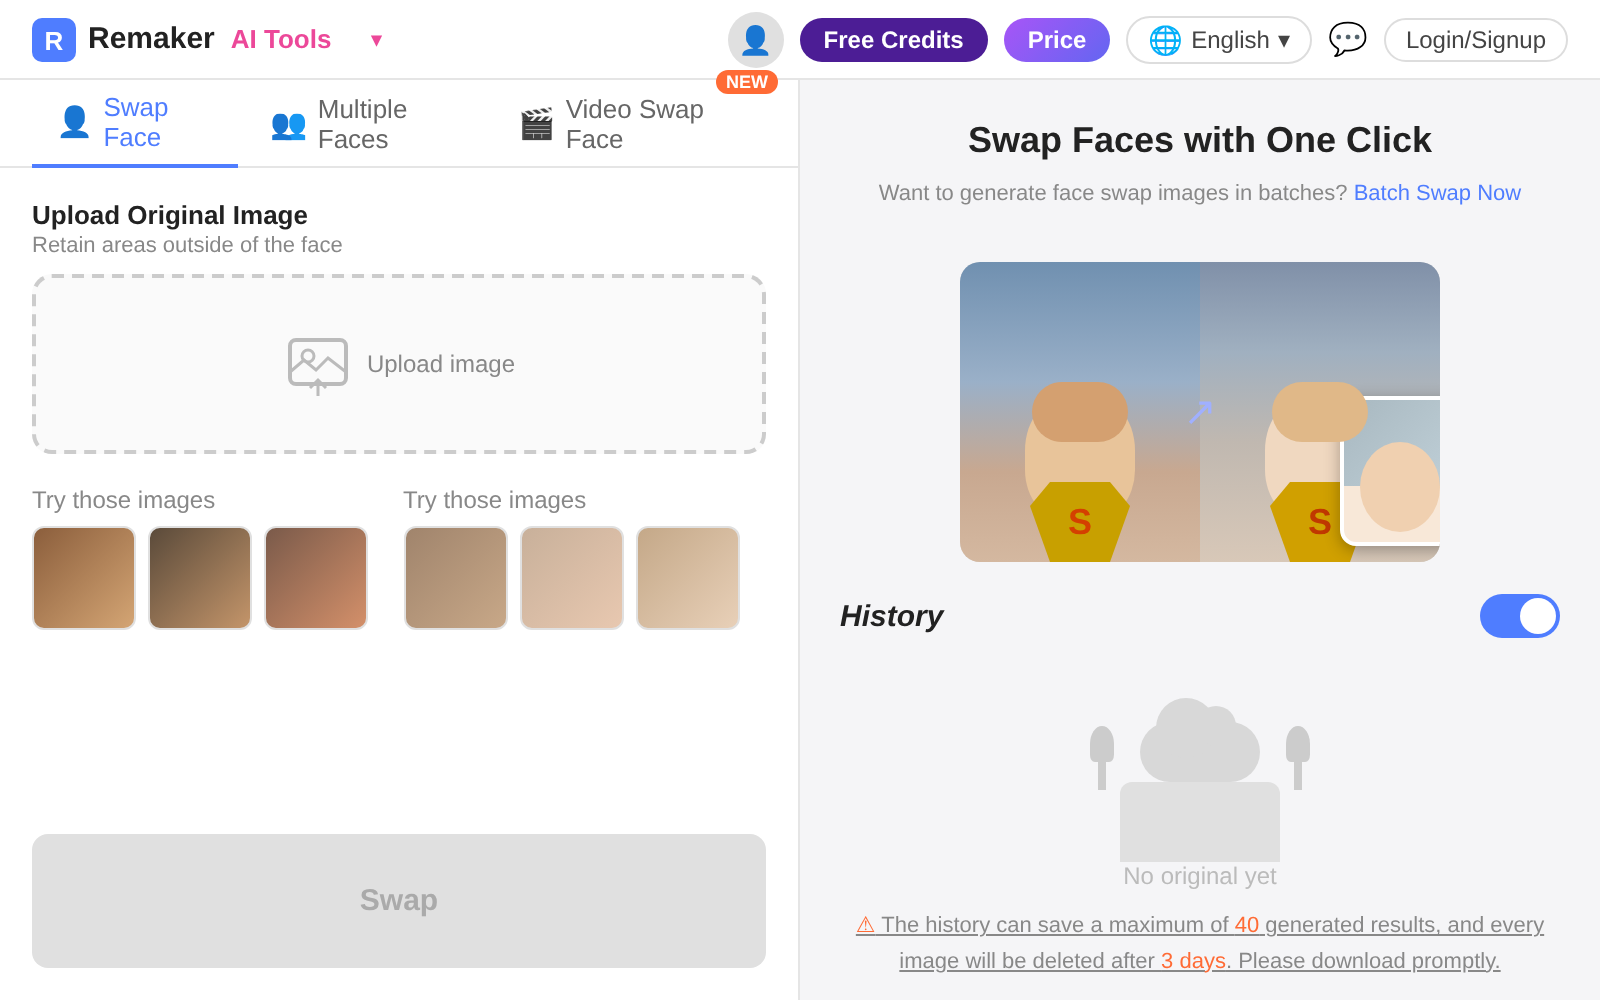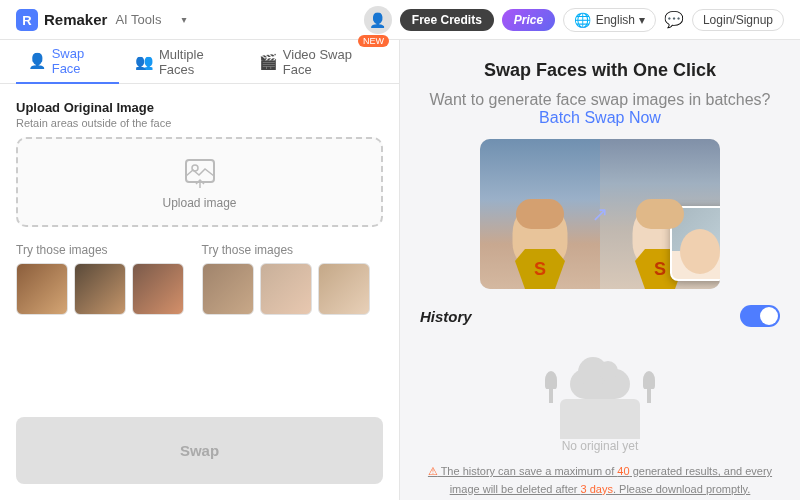--- a/index.html
+++ b/index.html
@@ -7,31 +7,31 @@
 
     
     .header {
       display: flex; align-items: center; justify-content: space-between;
       background: #fff; border-bottom: 1px solid #e5e5e5;
       padding: 0 16px; height: 40px;
     }
     .header-left { display: flex; align-items: center; gap: 8px; }
     .logo { display: flex; align-items: center; gap: 6px; font-weight: 700; font-size: 15px; color: #222; }
     .logo-icon { width: 22px; height: 22px; }
-    .ai-tools { display: flex; align-items: center; gap: 20px; font-size: 13px; color: #737373; cursor: pointer; }
+    .ai-tools { display: flex; align-items: center; gap: 20px; font-size: 13px; color: #ec4899; cursor: pointer; font-weight: bold; }
     .chevron-down { font-size: 10px; }
     .header-right { display: flex; align-items: center; gap: 8px; }
     .btn-free-credits {
-      background: #404040; color: #fff; border: none; border-radius: 14px;
+      background: #4c1d95; color: #fff; border: none; border-radius: 14px;
       padding: 4px 12px; font-size: 12px; font-weight: 600; cursor: pointer;
     }
     .btn-price {
       background: linear-gradient(135deg, #a855f7, #6366f1); color: #fff;
       border: none; border-radius: 14px; padding: 4px 12px;
-      font-size: 12px; font-weight: 600; cursor: pointer; font-style: italic;
+      font-size: 12px; font-weight: 600; cursor: pointer;
     }
     .lang-btn {
       display: flex; align-items: center; gap: 4px; background: none;
       border: 1px solid #ddd; border-radius: 14px; padding: 3px 10px;
       font-size: 12px; cursor: pointer; color: #444;
     }
     .icon-globe { font-size: 14px; }
     .icon-msg { font-size: 16px; cursor: pointer; color: #555; }
     .btn-login {
       background: none; border: 1px solid #ddd; border-radius: 14px;
@@ -52,31 +52,31 @@
     .tabs { display: flex; align-items: center; padding: 0 16px; border-bottom: 1px solid #e5e5e5; height: 44px; gap: 4px; }
     .tab {
       display: flex; align-items: center; gap: 5px; padding: 6px 12px;
       border-radius: 6px; cursor: pointer; font-size: 13px; color: #666; position: relative;
     }
     .tab.active { color: #4f7dff; border-bottom: 2px solid #4f7dff; border-radius: 0; background: none; }
     .tab-icon { font-size: 15px; }
     .new-badge {
       position: absolute; top: -6px; right: -6px;
       background: #ff6b35; color: #fff; font-size: 9px;
-      font-weight: 400; border-radius: 8px; padding: 1px 5px;
+      font-weight: 700; border-radius: 8px; padding: 1px 5px;
     }
 
     
     .upload-section { display: flex; padding: 16px; gap: 16px; }
     .upload-box { flex: 1; }
     .upload-label { font-weight: 600; font-size: 13px; color: #222; margin-bottom: 2px; }
     .upload-sublabel { font-size: 11px; color: #888; margin-bottom: 8px; }
     .upload-dropzone {
       border: 2px dashed #ccc; border-radius: 10px;
-      height: 90px; display: flex; flex-direction: column;
+      height: 90px; display: flex; flex-direction: row;
       align-items: center; justify-content: center; cursor: pointer;
       background: #fafafa; gap: 6px;
     }
     .upload-text { font-size: 12px; color: #888; }
 
     
     .sample-section { padding: 0 16px; display: flex; gap: 4px; }
     .sample-col { flex: 1; }
     .sample-label { font-size: 12px; color: #888; margin-bottom: 6px; }
     .sample-images { display: flex; gap: 6px; }
@@ -89,21 +89,21 @@
     .swap-btn-wrap { padding: 16px; margin-top: auto; }
     .swap-btn {
       width: 100%; padding: 25px; background: #e0e0e0; color: #aaa;
       border: none; border-radius: 8px; font-size: 15px; font-weight: 600;
       cursor: not-allowed;
     }
 
     
     .right-panel { flex: 1; background: #f5f5f7; padding: 20px; overflow-y: auto; }
     .right-title { font-size: 18px; font-weight: 700; text-align: center; margin-bottom: 10px; color: #222; }
-    .batch-info { font-size: 16px; color: #888; text-align: center; margin-bottom: 12px; }
+    .batch-info { font-size: 11px; color: #888; text-align: center; margin-bottom: 28px; }
     .batch-link { color: #4f7dff; text-decoration: none; }
 
     
     .demo-composite {
       width: 240px; height: 150px; background: #ddd; border-radius: 10px;
       margin: 0 auto 16px; position: relative; overflow: hidden; display: flex;
     }
     .demo-arrow {
       position: absolute; top: 50%; left: 50%; transform: translate(-50%, -50%);
       font-size: 20px; color: #a0b0ff; z-index: 10;

